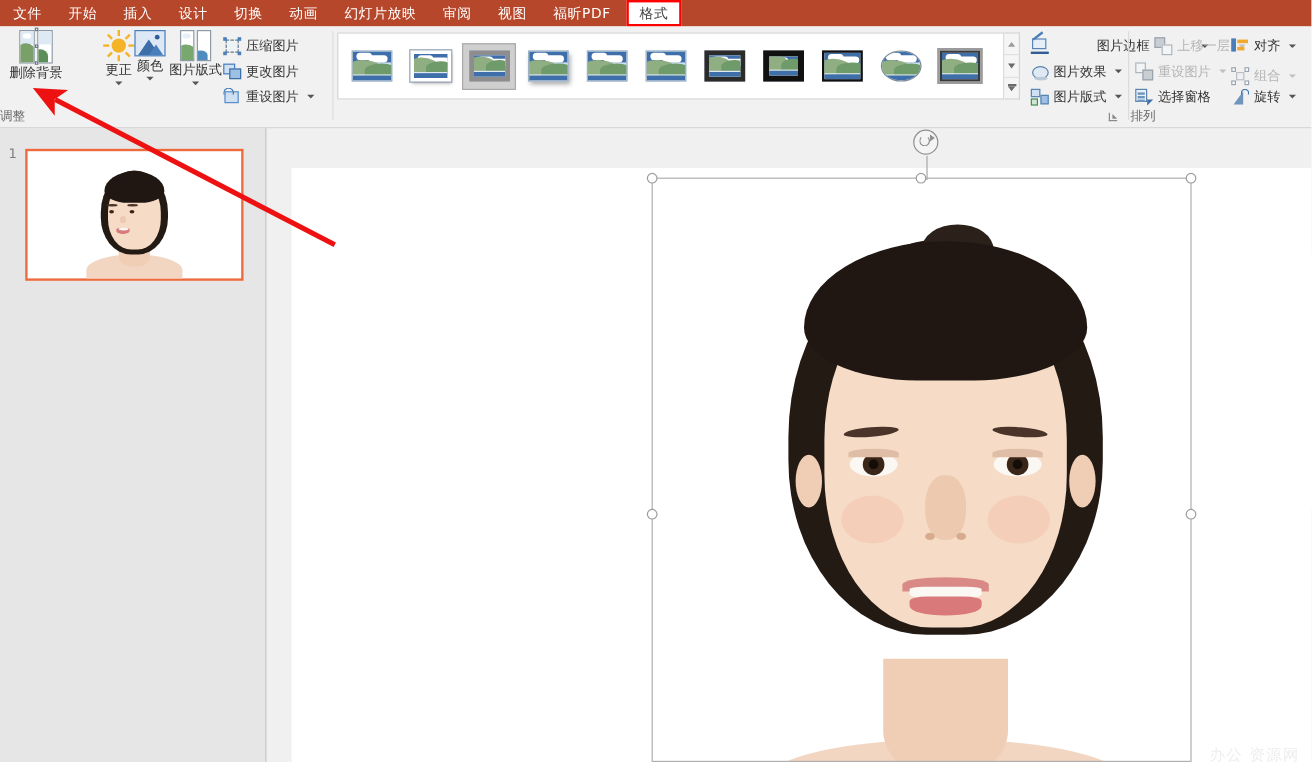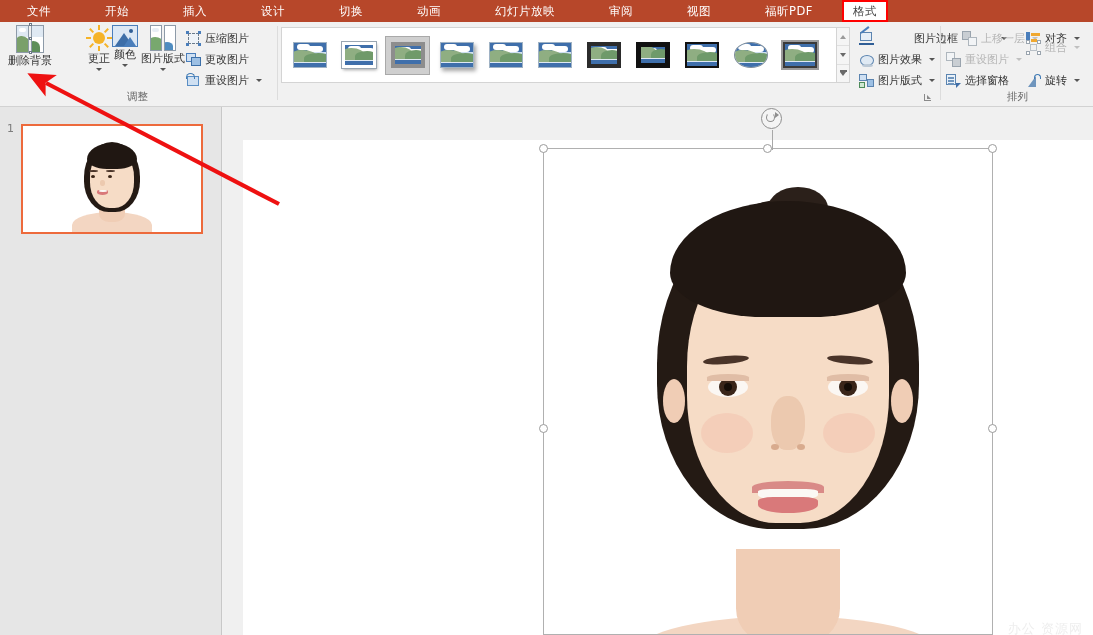--- a/index.html
+++ b/index.html
@@ -17,21 +17,21 @@
 
   
   .tabbar {
     position: absolute; left: 0; top: 0;
     width: 1093px; height: 22px;
     background: #b7472a;
     display: flex; align-items: stretch;
   }
   .tab {
     display: flex; align-items: center; justify-content: center;
-    padding: 0 27px;
+    padding: 0 11px;
     color: #ffffff;
     font-size: 11.5px;
     letter-spacing: .5px;
     white-space: nowrap;
     cursor: default;
   }
   .tab.active {
     background: #ffffff;
     color: #444;
     border: 2px solid #ff0000;
@@ -72,21 +72,21 @@
     width: 1093px; height: 85px;
     background: #f1f1f1;
     border-bottom: 1px solid #d2d2d2;
     box-sizing: border-box;
   }
   .rgroup {
     position: absolute; top: 0; height: 85px;
   }
   .rgroup .glabel {
     position: absolute; bottom: 3px; left: 0; right: 0;
-    text-align: center;
+    text-align: left;
     font-size: 10.5px; color: #666;
   }
   .gsep {
     position: absolute; top: 4px; width: 1px; height: 74px;
     background: #dcdcdc;
   }
 
   
   .bigbtn {
     position: absolute; top: 3px;
@@ -740,21 +740,21 @@
 
       <div class="smallbtn" style="left:84px; top:7px;justify-content:flex-end;">
         <span class="ic ic16 ic-align">
             <span class="bx"></span>
             <span class="r1"></span>
             <span class="r2"></span>
           </span>
         <span>对齐</span>
         <span class="caretsm"></span>
       </div>
-      <div class="smallbtn dim" style="left:84px; top:16px;">
+      <div class="smallbtn dim" style="left:84px; top:32px;">
         <span class="ic ic16 ic-group">
           <span class="d a"></span>
             <span class="d b"></span>
             <span class="d c"></span>
             <span class="d d2"></span>
             <span class="mid"></span>
         </span>
         <span>组合</span>
         <span class="caretsm dim"></span>
       </div>

